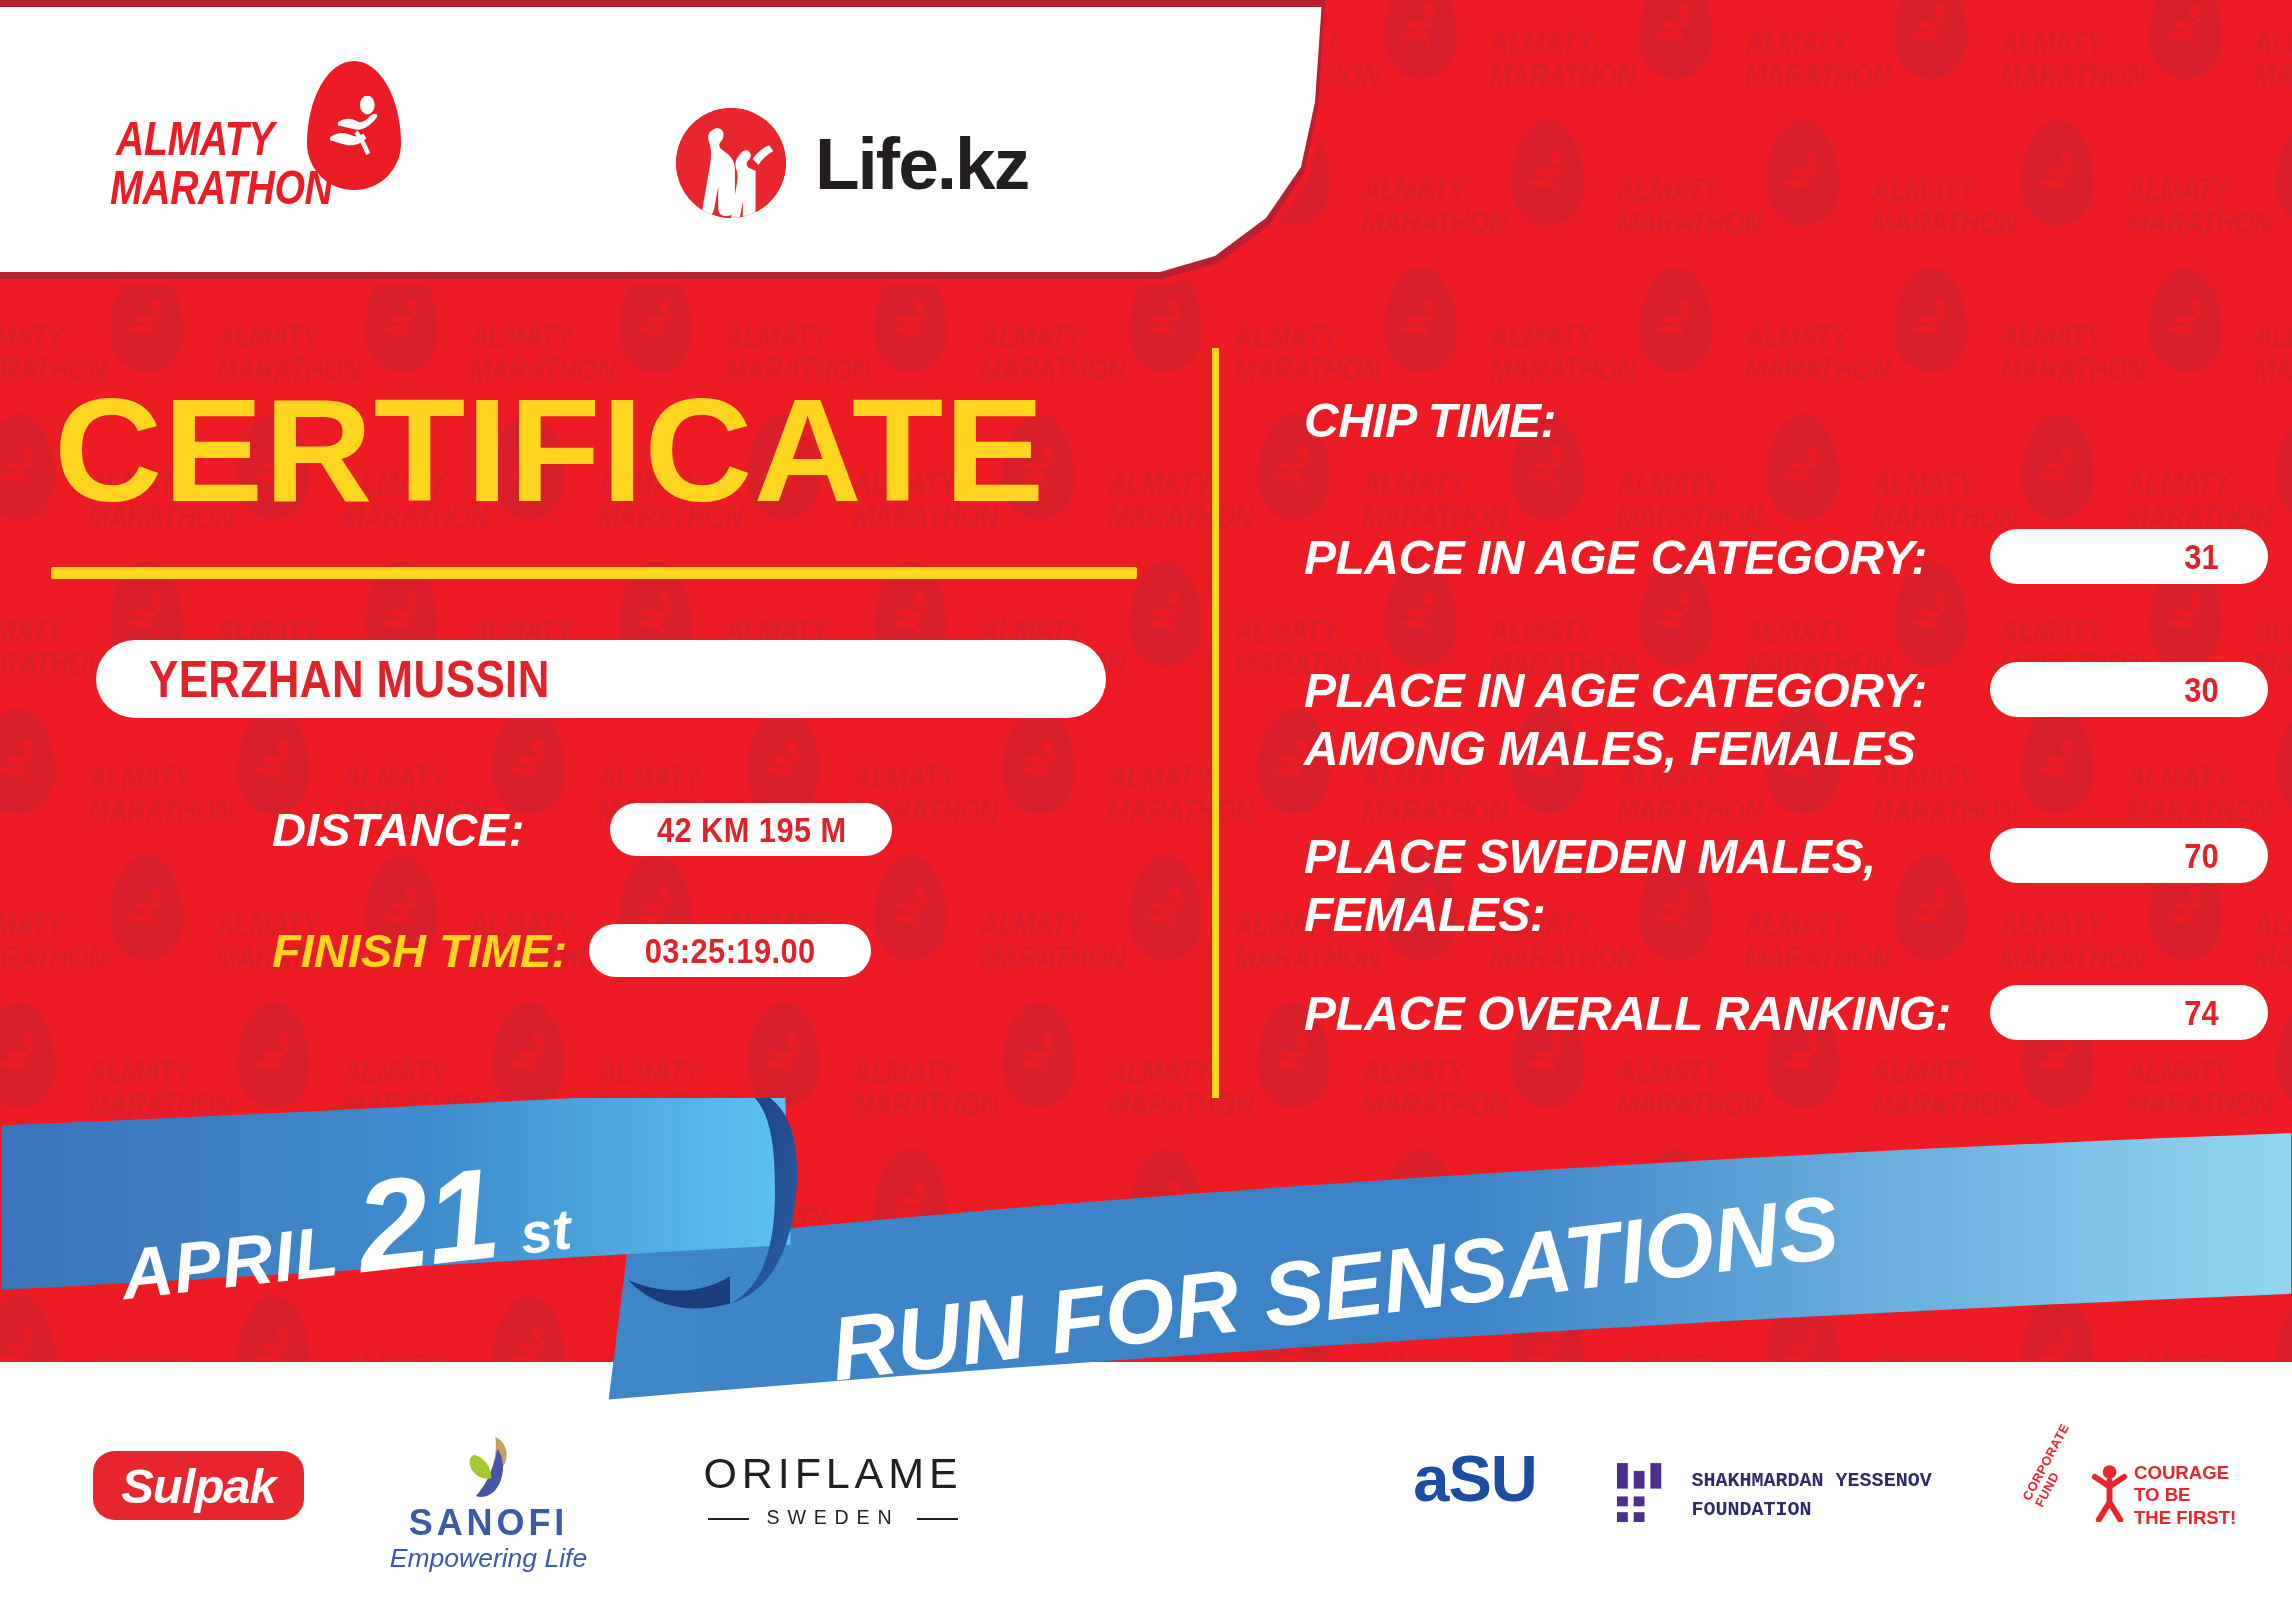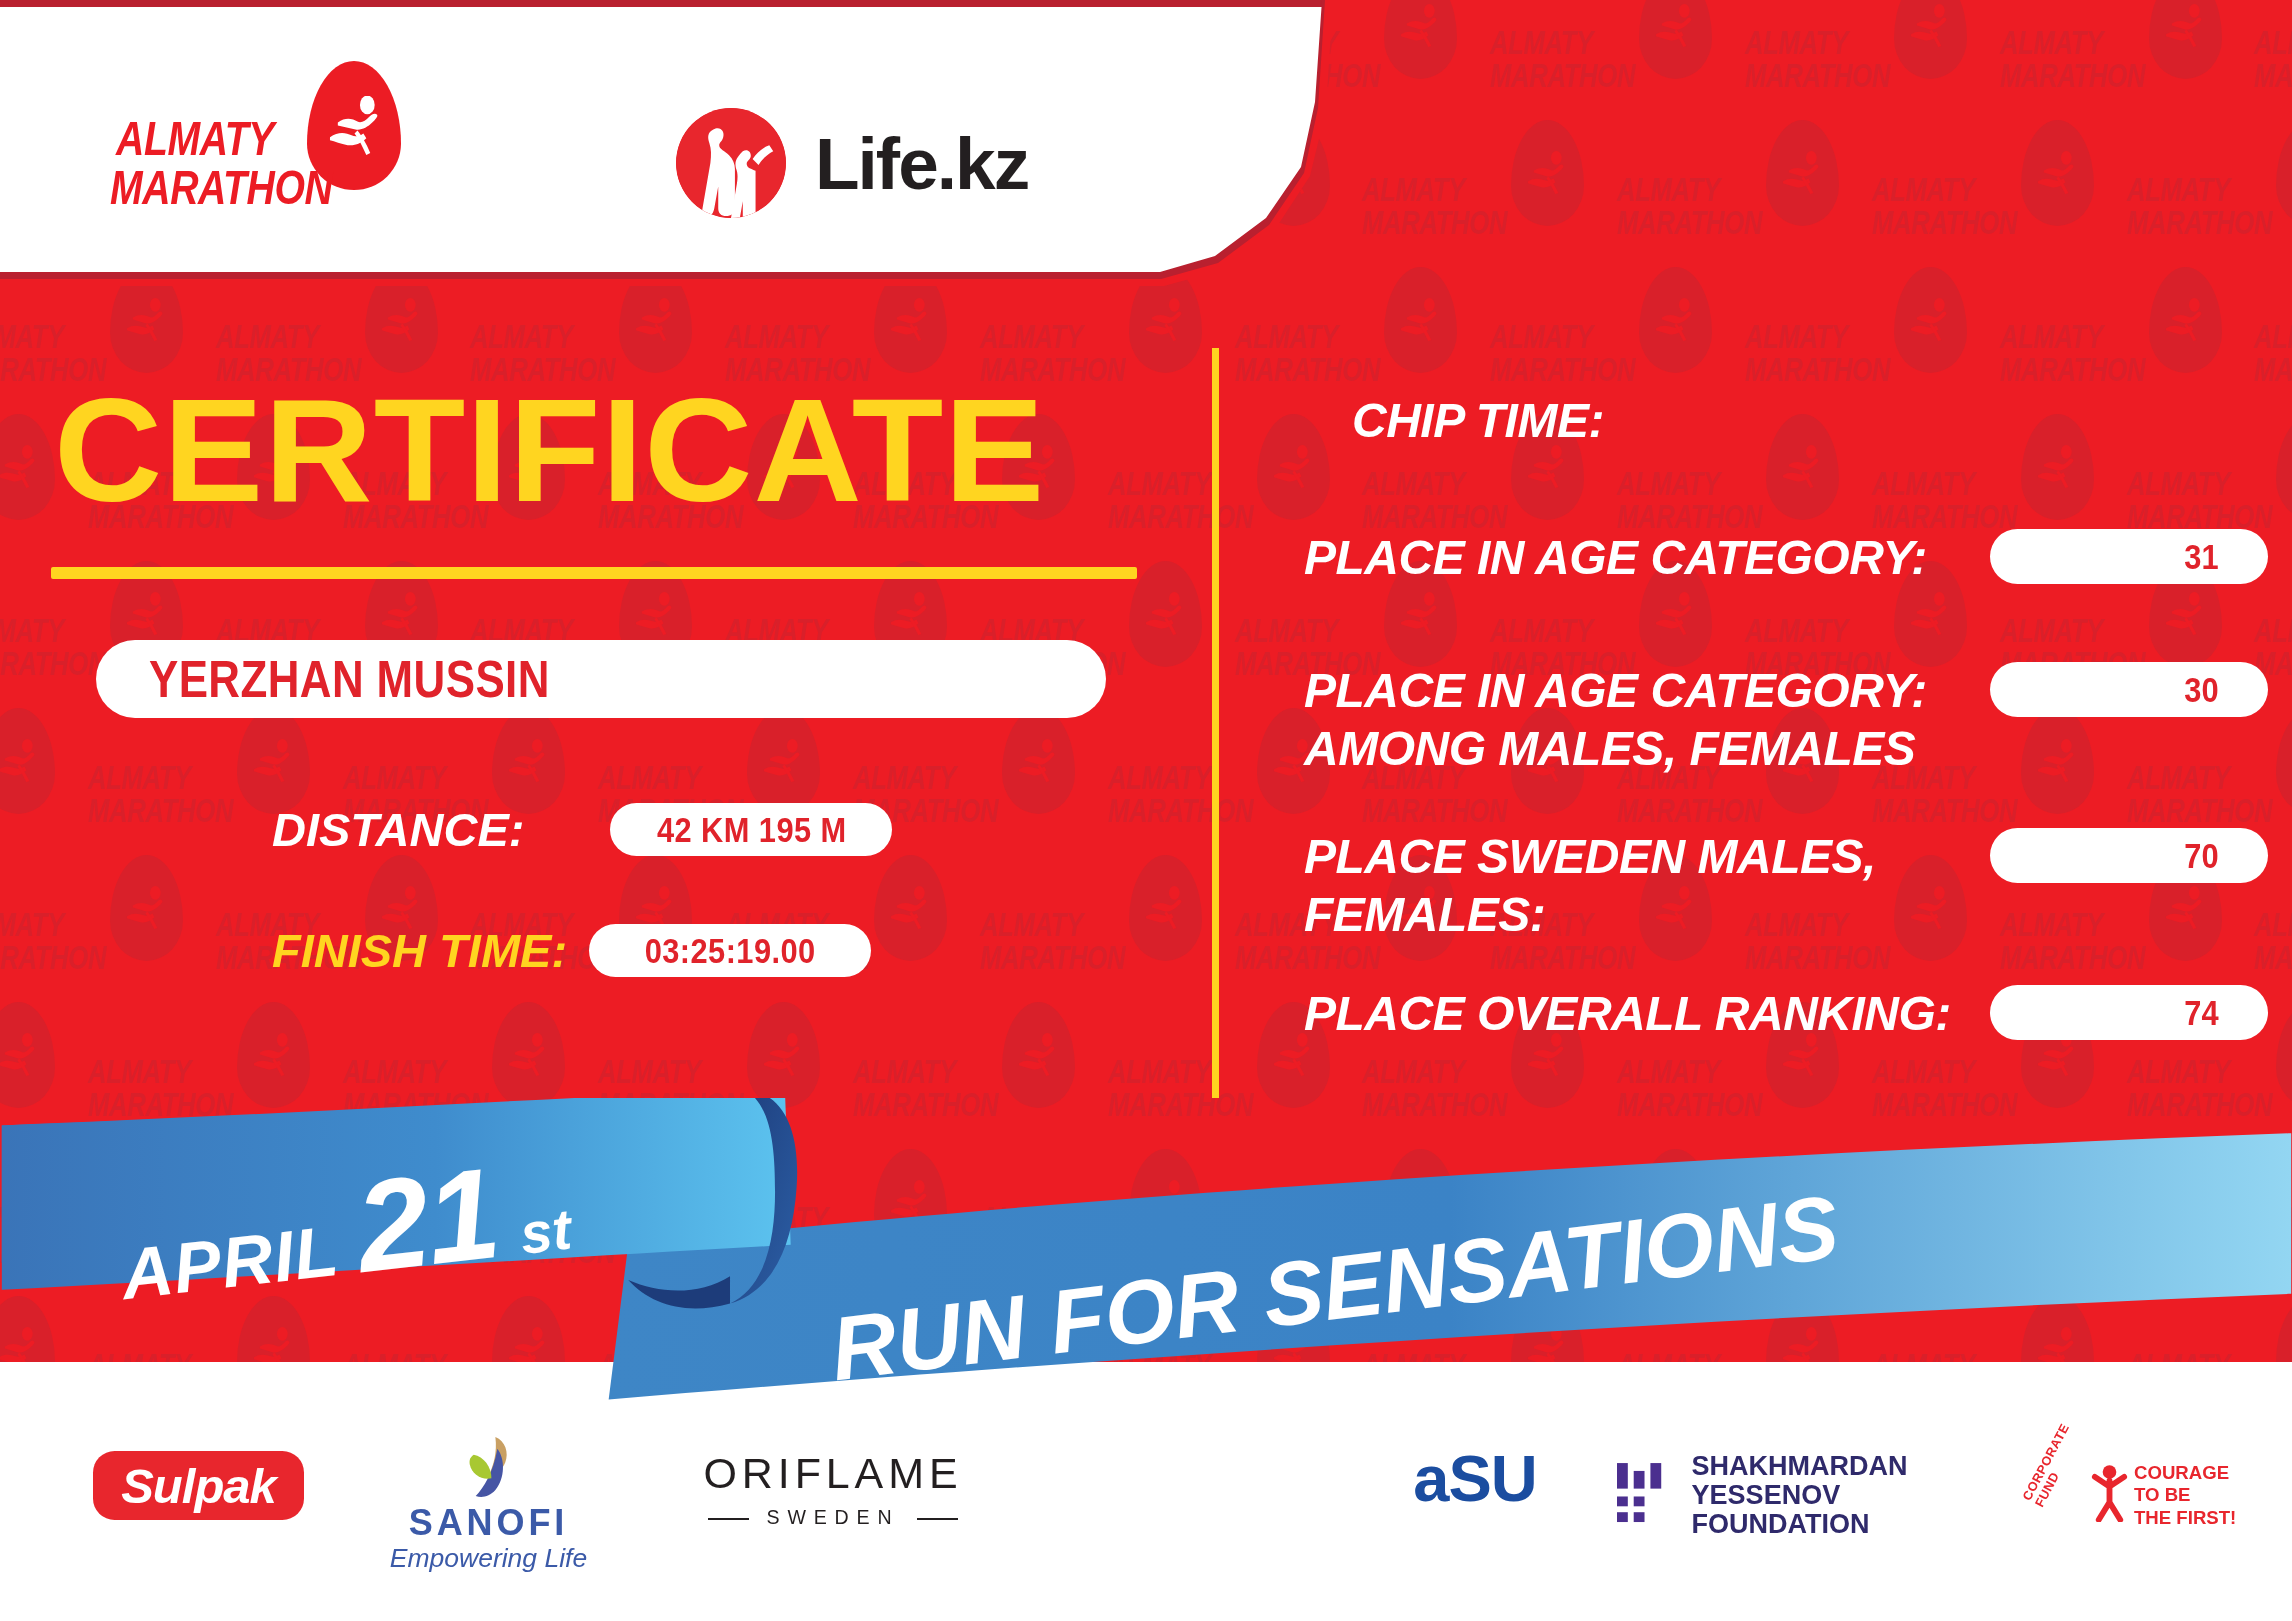--- a/index.html
+++ b/index.html
@@ -180,21 +180,21 @@
     background: #fff; border-radius: 31px;
     height: 55px; min-width: 278px;
     display: flex; align-items: center; justify-content: flex-end;
     flex: none;
   }
   .rrow .rpill span {
     color: #e0232b; font-size: 35px; font-weight: bold;
     margin-right: 47px; transform: scaleX(0.88);
   }
 
-  #rrow-0 { left: 1304px; top: 392px; margin-left: 48px; }
+  #rrow-0 { left: 1304px; top: 392px; }
   #rrow-0 .rlbl { width: 588px; }
   #rrow-1 { left: 1304px; top: 529px; }
   #rrow-1 .rlbl { width: 686px; }
   #rrow-2 { left: 1304px; top: 662px; }
   #rrow-2 .rlbl { width: 686px; }
   #rrow-3 { left: 1304px; top: 828px; }
   #rrow-3 .rlbl { width: 686px; }
   #rrow-4 { left: 1304px; top: 985px; }
   #rrow-4 .rlbl { width: 686px; }
 
@@ -251,21 +251,21 @@
     color: #231f20; font-size: 20.6px; font-weight: bold; letter-spacing: 2px; }
 
   
   #sp-asu { position: absolute; left: 1367px; top: 1441px; width: 216px; height: 98px; }
   #sp-asu .nm { position: absolute; left: 0; top: 0; width: 216px; text-align: center;
     color: #1b4da0; font-size: 65px; font-weight: bold; letter-spacing: -1px; }
 
   
   #sp-yes { position: absolute; left: 1617px; top: 1446px; width: 382px; height: 98px; display: flex; align-items: center; gap: 17.6px; }
   #sp-yes .bars { position: relative; width: 57px; height: 65px; flex: none; }
-  #sp-yes .txt { color: #2f2a6b; font-size: 27px; font-weight: bold; line-height: 29px; letter-spacing: 0px; }
+  #sp-yes .txt { color: #2f2a6b; font-size: 20px; font-weight: bold; line-height: 29px; letter-spacing: 0px; font-family: Liberation Mono, monospace; }
 
   
   #sp-cf { position: absolute; left: 2044px; top: 1436px; width: 196px; height: 118px; }
   #sp-cf .arc { position: absolute; left: 0px; top: 13.7px; width: 53px; height: 86px;
     color: #e8262d; font-size: 12.7px; font-weight: bold; letter-spacing: 0.5px;
     transform: rotate(-62deg); transform-origin: center; }
   #sp-cf .fig { position: absolute; left: 45px; top: 27.4px; width: 41px; height: 59px; }
   #sp-cf .txt { position: absolute; left: 90px; top: 25.5px; width: 108px;
     color: #e8262d; font-size: 18.6px; font-weight: bold; line-height: 22.5px; }
 </style>

